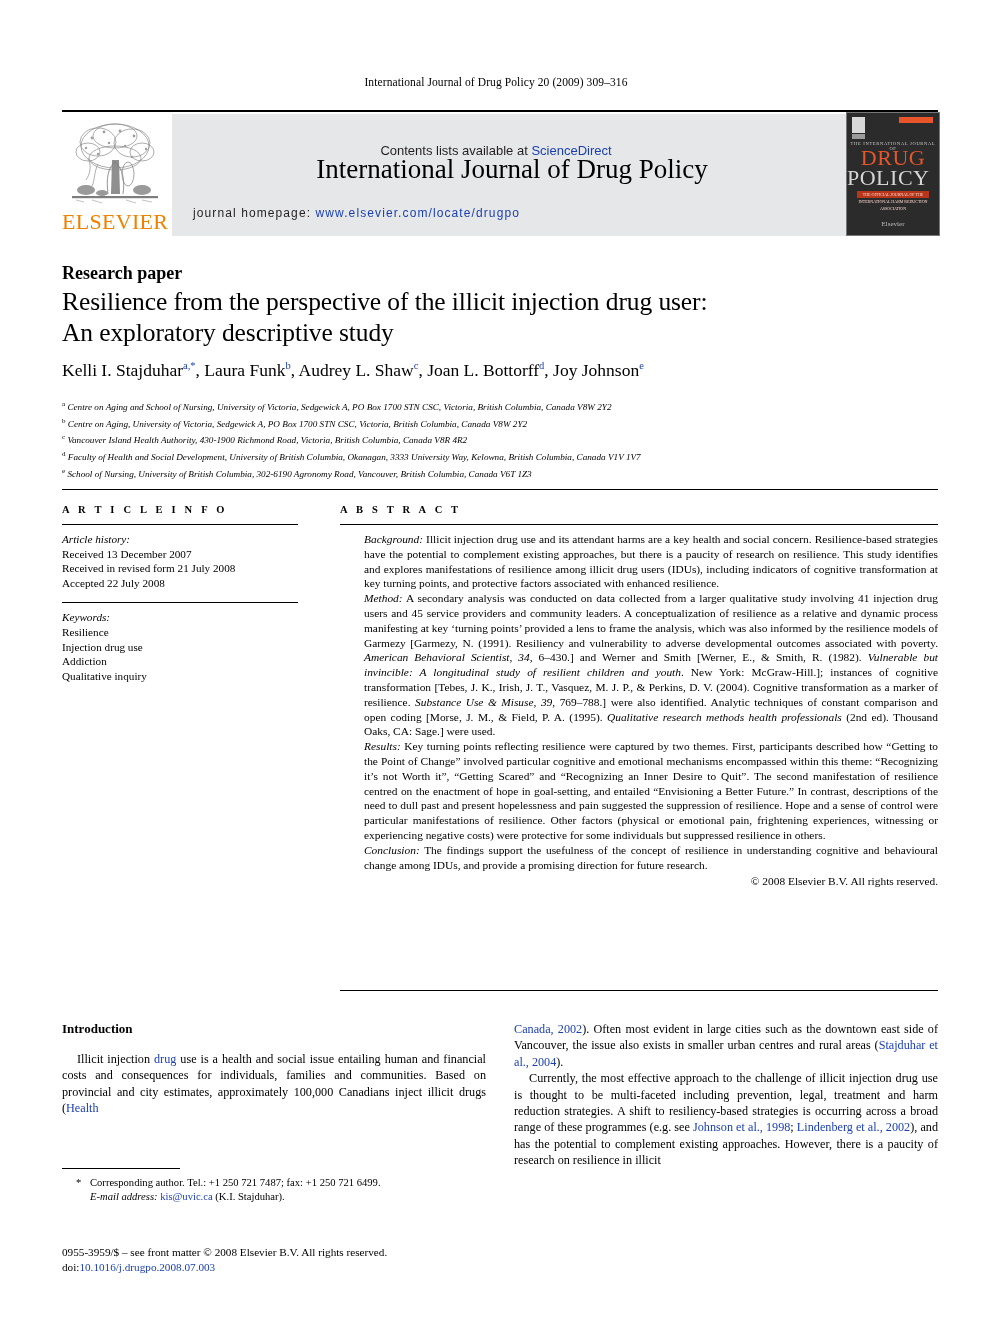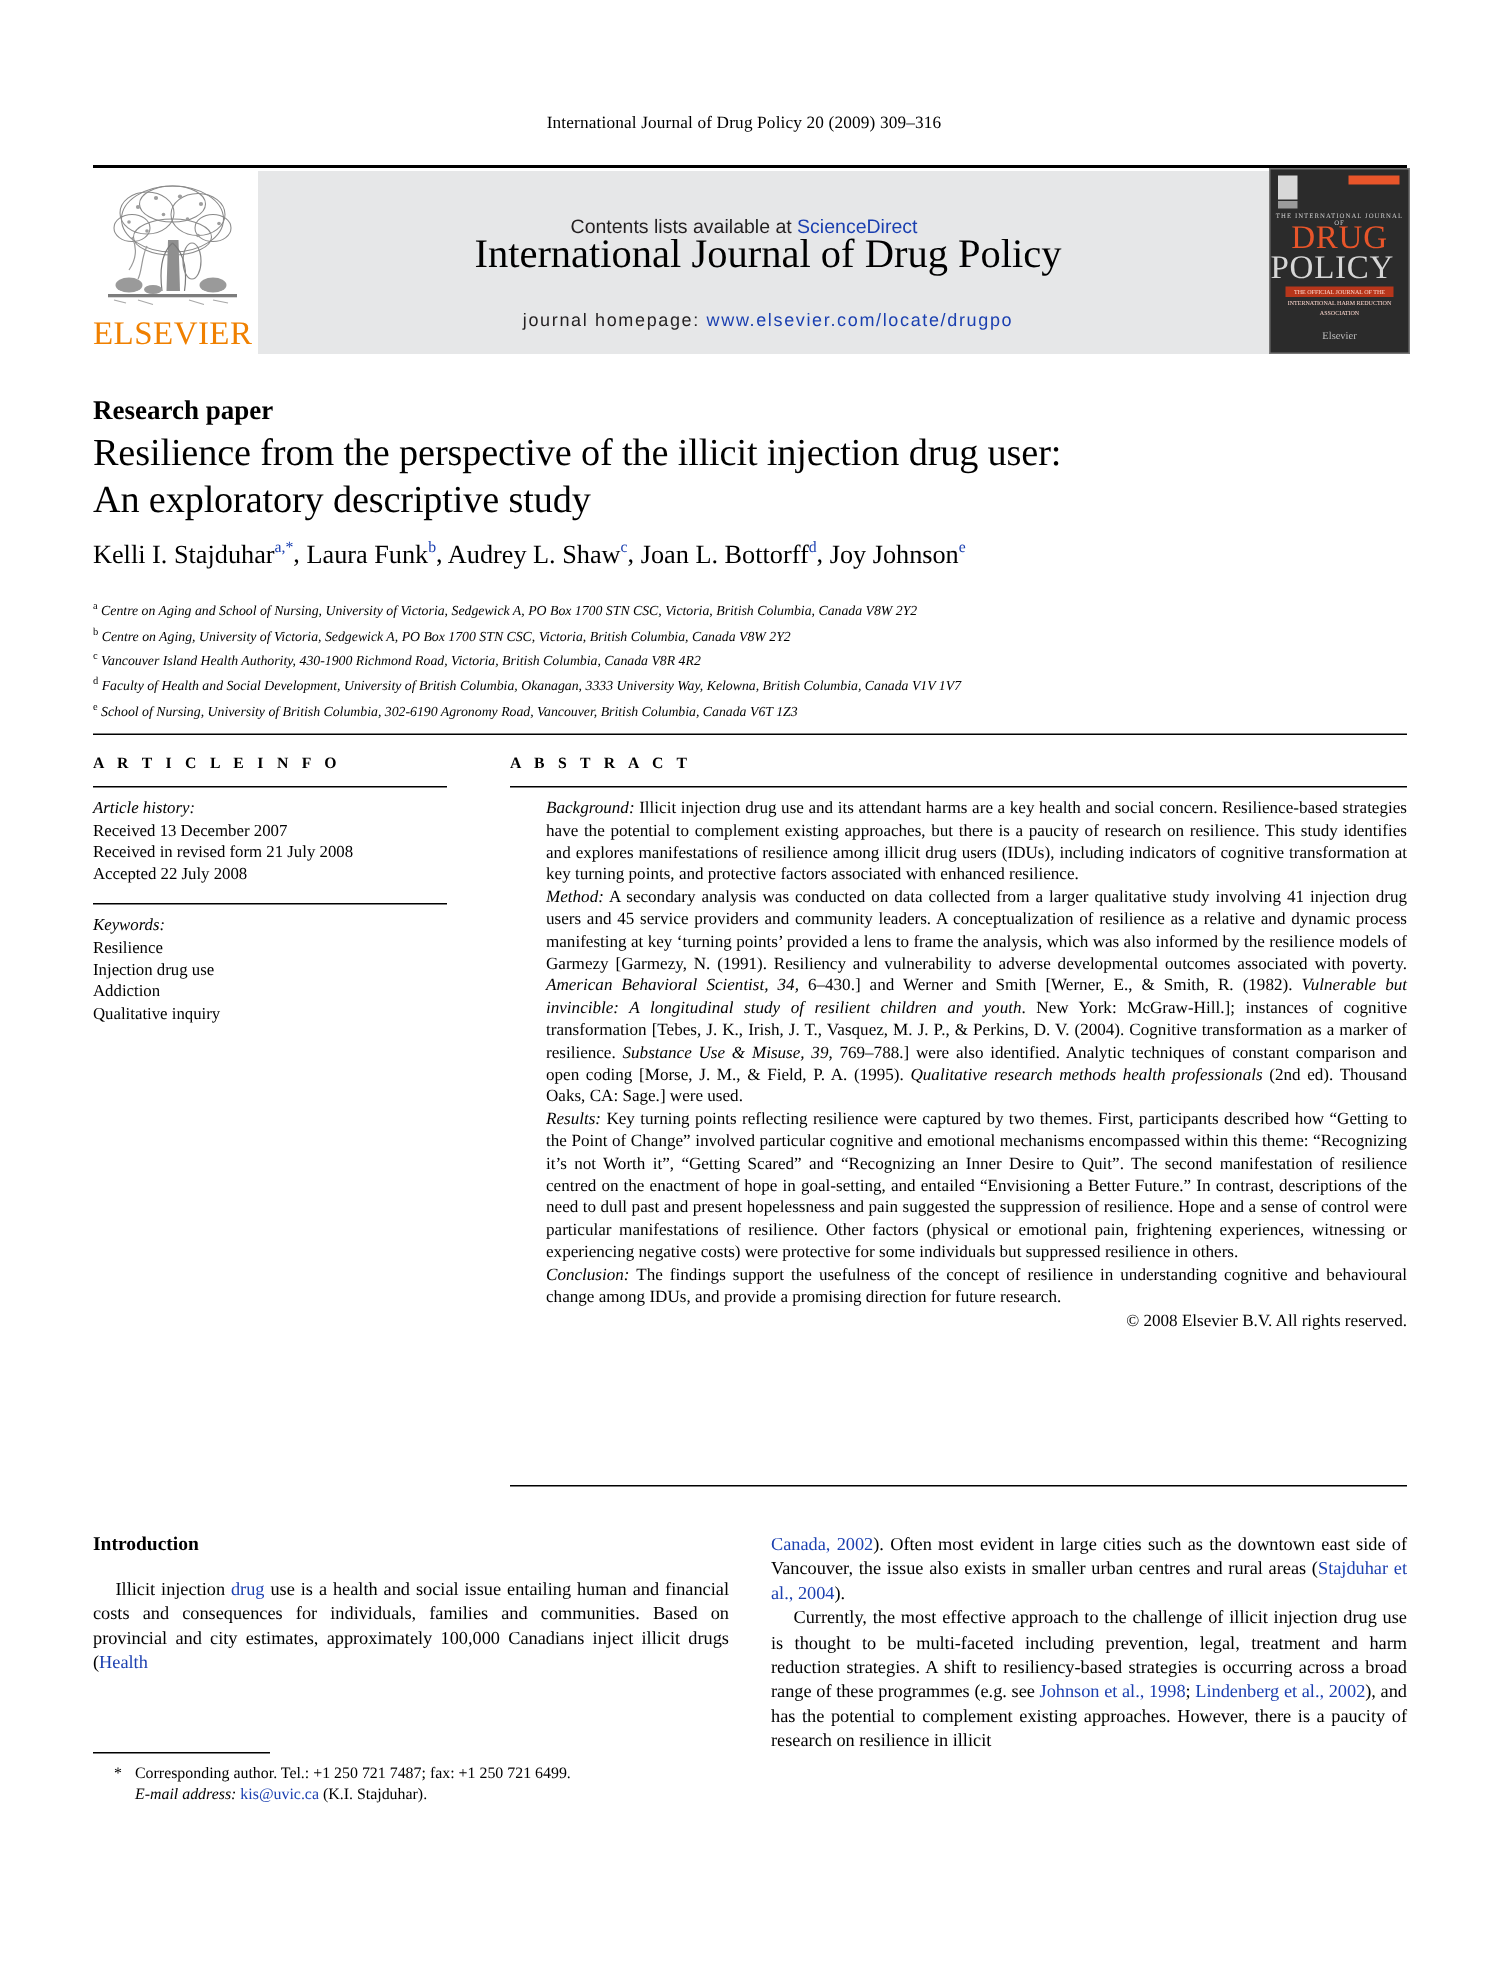--- a/index.html
+++ b/index.html
@@ -96,25 +96,25 @@
     width: 680px;
     text-align: center;
     font-family: "Liberation Serif", serif;
     font-size: 27px;
     color: #000;
   }
   .banner-home {
     position: absolute;
     left: 0; top: 92px;
     width: 680px;
-    text-align: center;
     font-family: "Liberation Sans", sans-serif;
     font-size: 12px;
     letter-spacing: 1.1px;
     color: #231f20;
+    padding-left: 21px;
   }
   .banner-home .url {
     color: #1a3fb0;
   }
 
   
   .cover {
     position: absolute;
     left: 846px; top: 112px;
     width: 92px;
@@ -513,14 +513,18 @@
   <div class="foot-rule"></div>
   <div class="footnote">
     <span class="star">*</span>
     <div class="fn-body">
       <span>Corresponding author. Tel.: +1 250 721 7487; fax: +1 250 721 6499.</span><br>
       <span class="em">E-mail address:</span>
       <span class="ref">kis@uvic.ca</span><span> (K.I. Stajduhar).</span>
     </div>
   </div>
 
+  <div class="issn">
+    <div>0955-3959/$ – see front matter © 2008 Elsevier B.V. All rights reserved.</div>
+    <div><span>doi:</span><span class="ref">10.1016/j.drugpo.2008.07.003</span></div>
+  </div>
 
 </div>
 
 </body></html>

